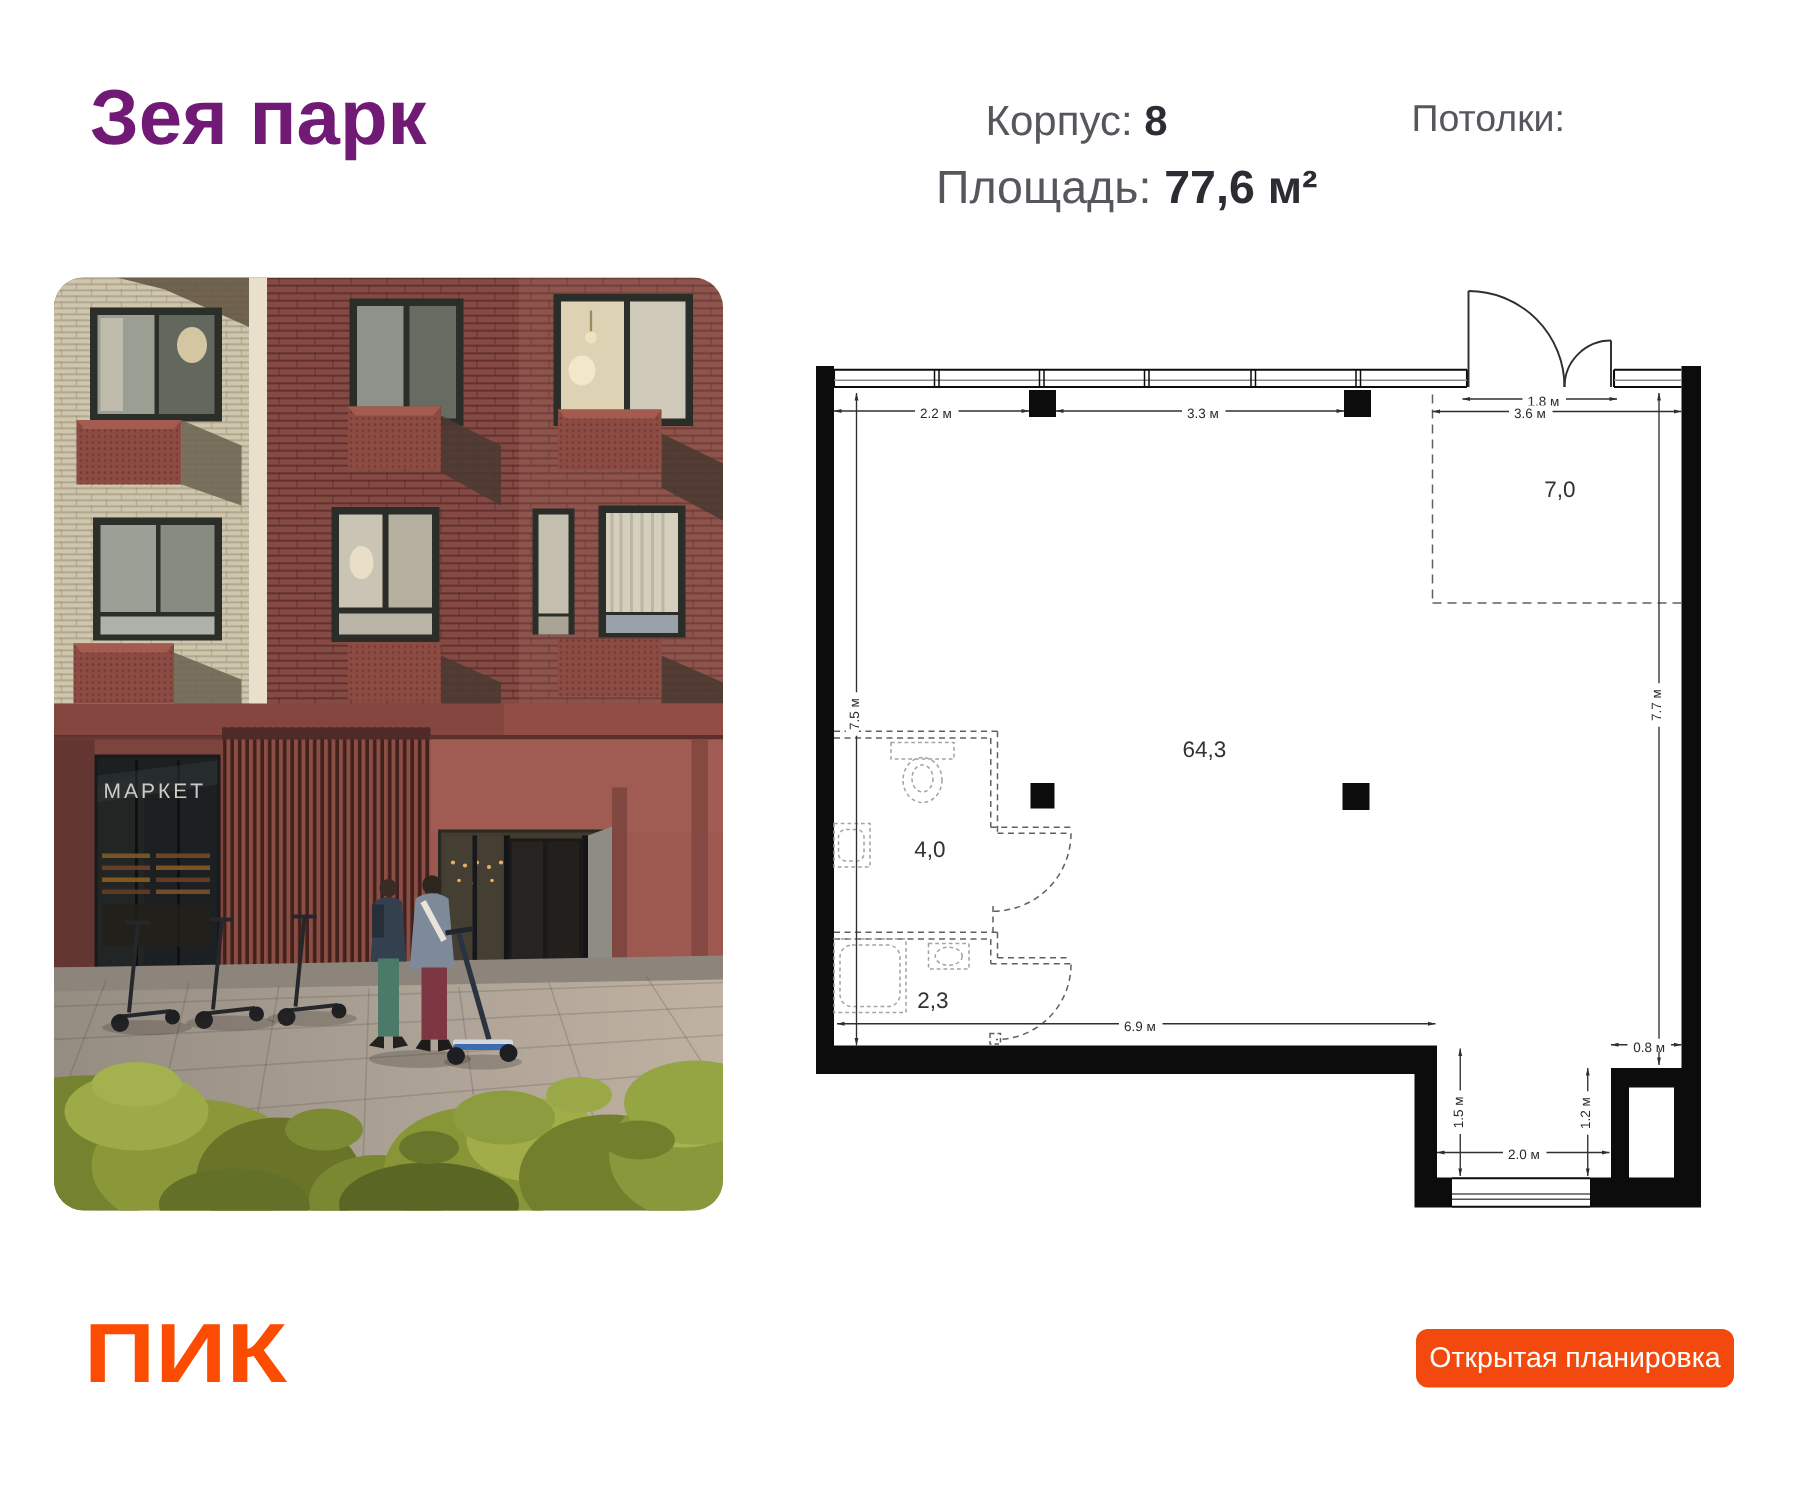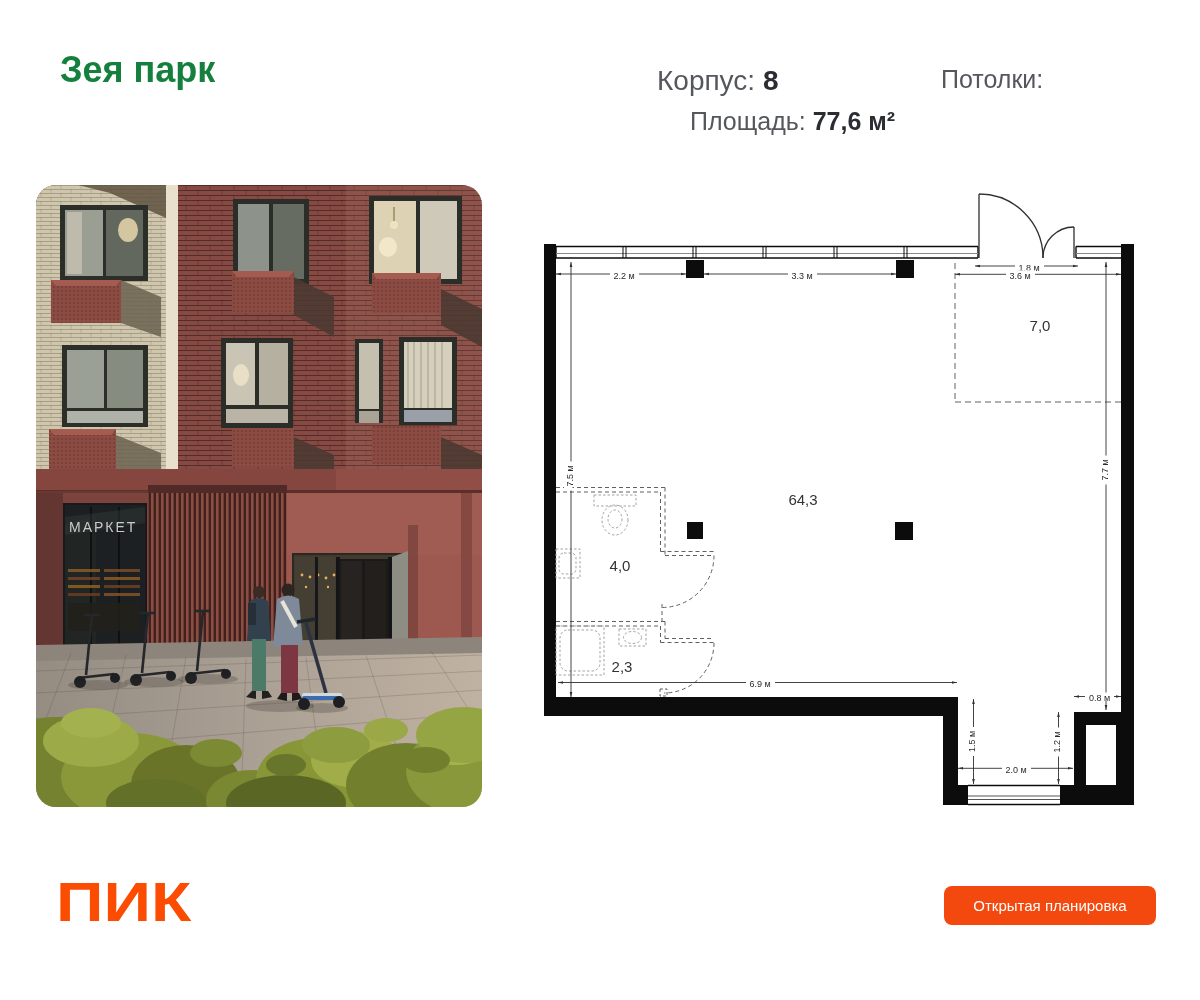--- a/index.html
+++ b/index.html
@@ -3,27 +3,27 @@
 <meta charset="utf-8">
 <title>Зея парк</title>
 <style>
   html,body{margin:0;padding:0;background:#ffffff;width:1200px;height:1000px;overflow:hidden;}
   body{font-family:"Liberation Sans", sans-serif;position:relative;}
   .abs{position:absolute;}
 </style>
 </head>
 <body>
 
-<div class="abs" style="left:60px;top:49px;font-size:36px;font-weight:700;color:#15803d;letter-spacing:0;">Зея парк</div>
+<div class="abs" style="left:60px;top:49px;font-size:52px;font-weight:700;color:#701a75;letter-spacing:0;">Зея парк</div>
 
 <div class="abs" style="left:657px;top:65px;font-size:28px;color:#55575c;">Корпус: <span style="color:#2b2d33;font-weight:700;">8</span></div>
 
 <div class="abs" style="left:941px;top:65px;font-size:25px;color:#55575c;">Потолки:</div>
 
-<div class="abs" style="left:690px;top:107px;font-size:25px;color:#55575c;">Площадь: <span style="color:#2b2d33;font-weight:700;">77,6 м²</span></div>
+<div class="abs" style="left:624px;top:107px;font-size:31px;color:#55575c;">Площадь: <span style="color:#2b2d33;font-weight:700;">77,6 м²</span></div>
 
 <svg class="abs" style="left:36px;top:185px;" width="446" height="622" viewBox="0 0 446 622">
   <defs>
     <clipPath id="ph">
         <rect x="0" y="0" width="446" height="622" rx="20" ry="20"></rect>
       </clipPath>
     <pattern id="brick" width="24" height="10" patternUnits="userSpaceOnUse">
       <rect width="24" height="10" fill="none"></rect>
       <path d="M0 0.5H24M0 5.5H24" stroke="rgba(40,12,10,.5)" stroke-width="1"></path>
       <path d="M6 0V5M18 5V10" stroke="rgba(40,12,10,.25)" stroke-width="1"></path>
@@ -523,13 +523,13 @@
     <text x="1040" y="331" text-anchor="middle">7,0</text>
 
     <text x="620" y="571" text-anchor="middle">4,0</text>
 
     <text x="622" y="672" text-anchor="middle">2,3</text>
   </g>
 </svg>
 
 <div class="abs" style="left:56px;top:869px;font-size:56px;font-weight:800;color:#fc4c02;letter-spacing:0;transform:scaleX(1.18);transform-origin:left center;">ПИК</div>
 
-<div class="abs" style="left:944px;top:886px;width:212px;height:39px;background:#f4490e;border-radius:8px;color:#fff;font-size:15px;display:flex;align-items:center;justify-content:center;">Открытая планировка</div>
+<div class="abs" style="left:944px;top:886px;width:212px;height:39px;background:#f4490e;border-radius:8px;color:#fff;font-size:19px;display:flex;align-items:center;justify-content:center;">Открытая планировка</div>
 
 </body></html>

